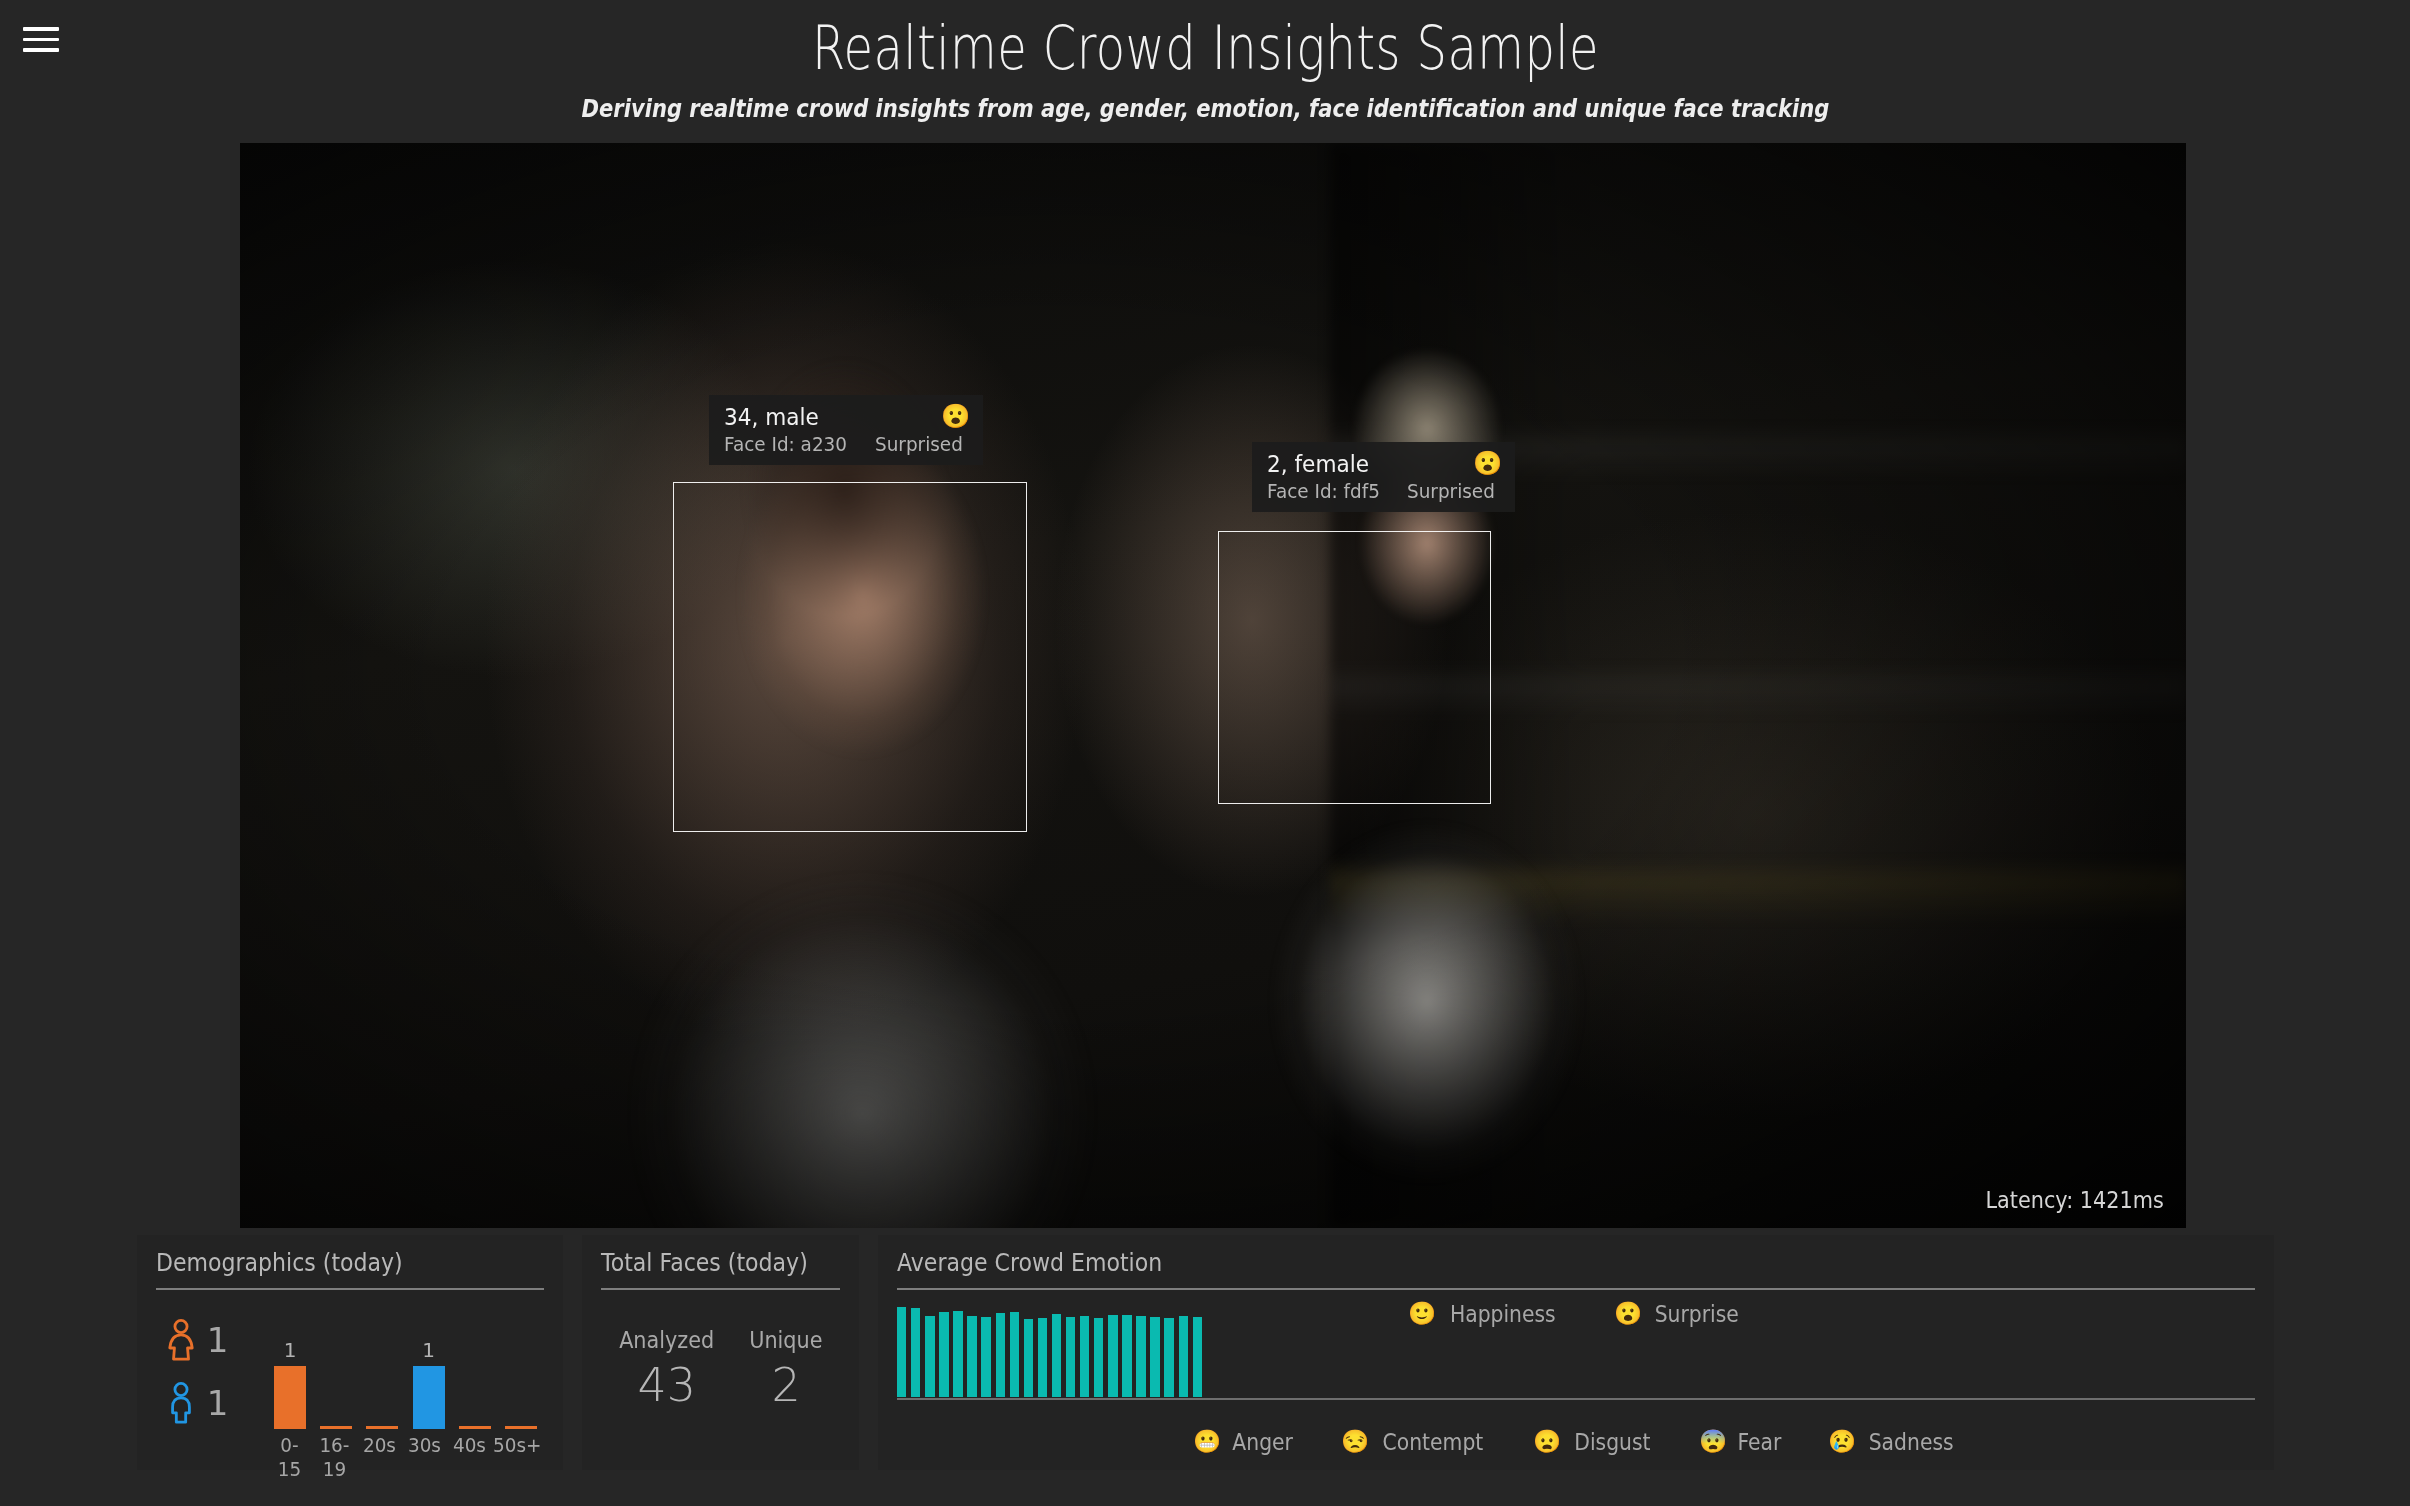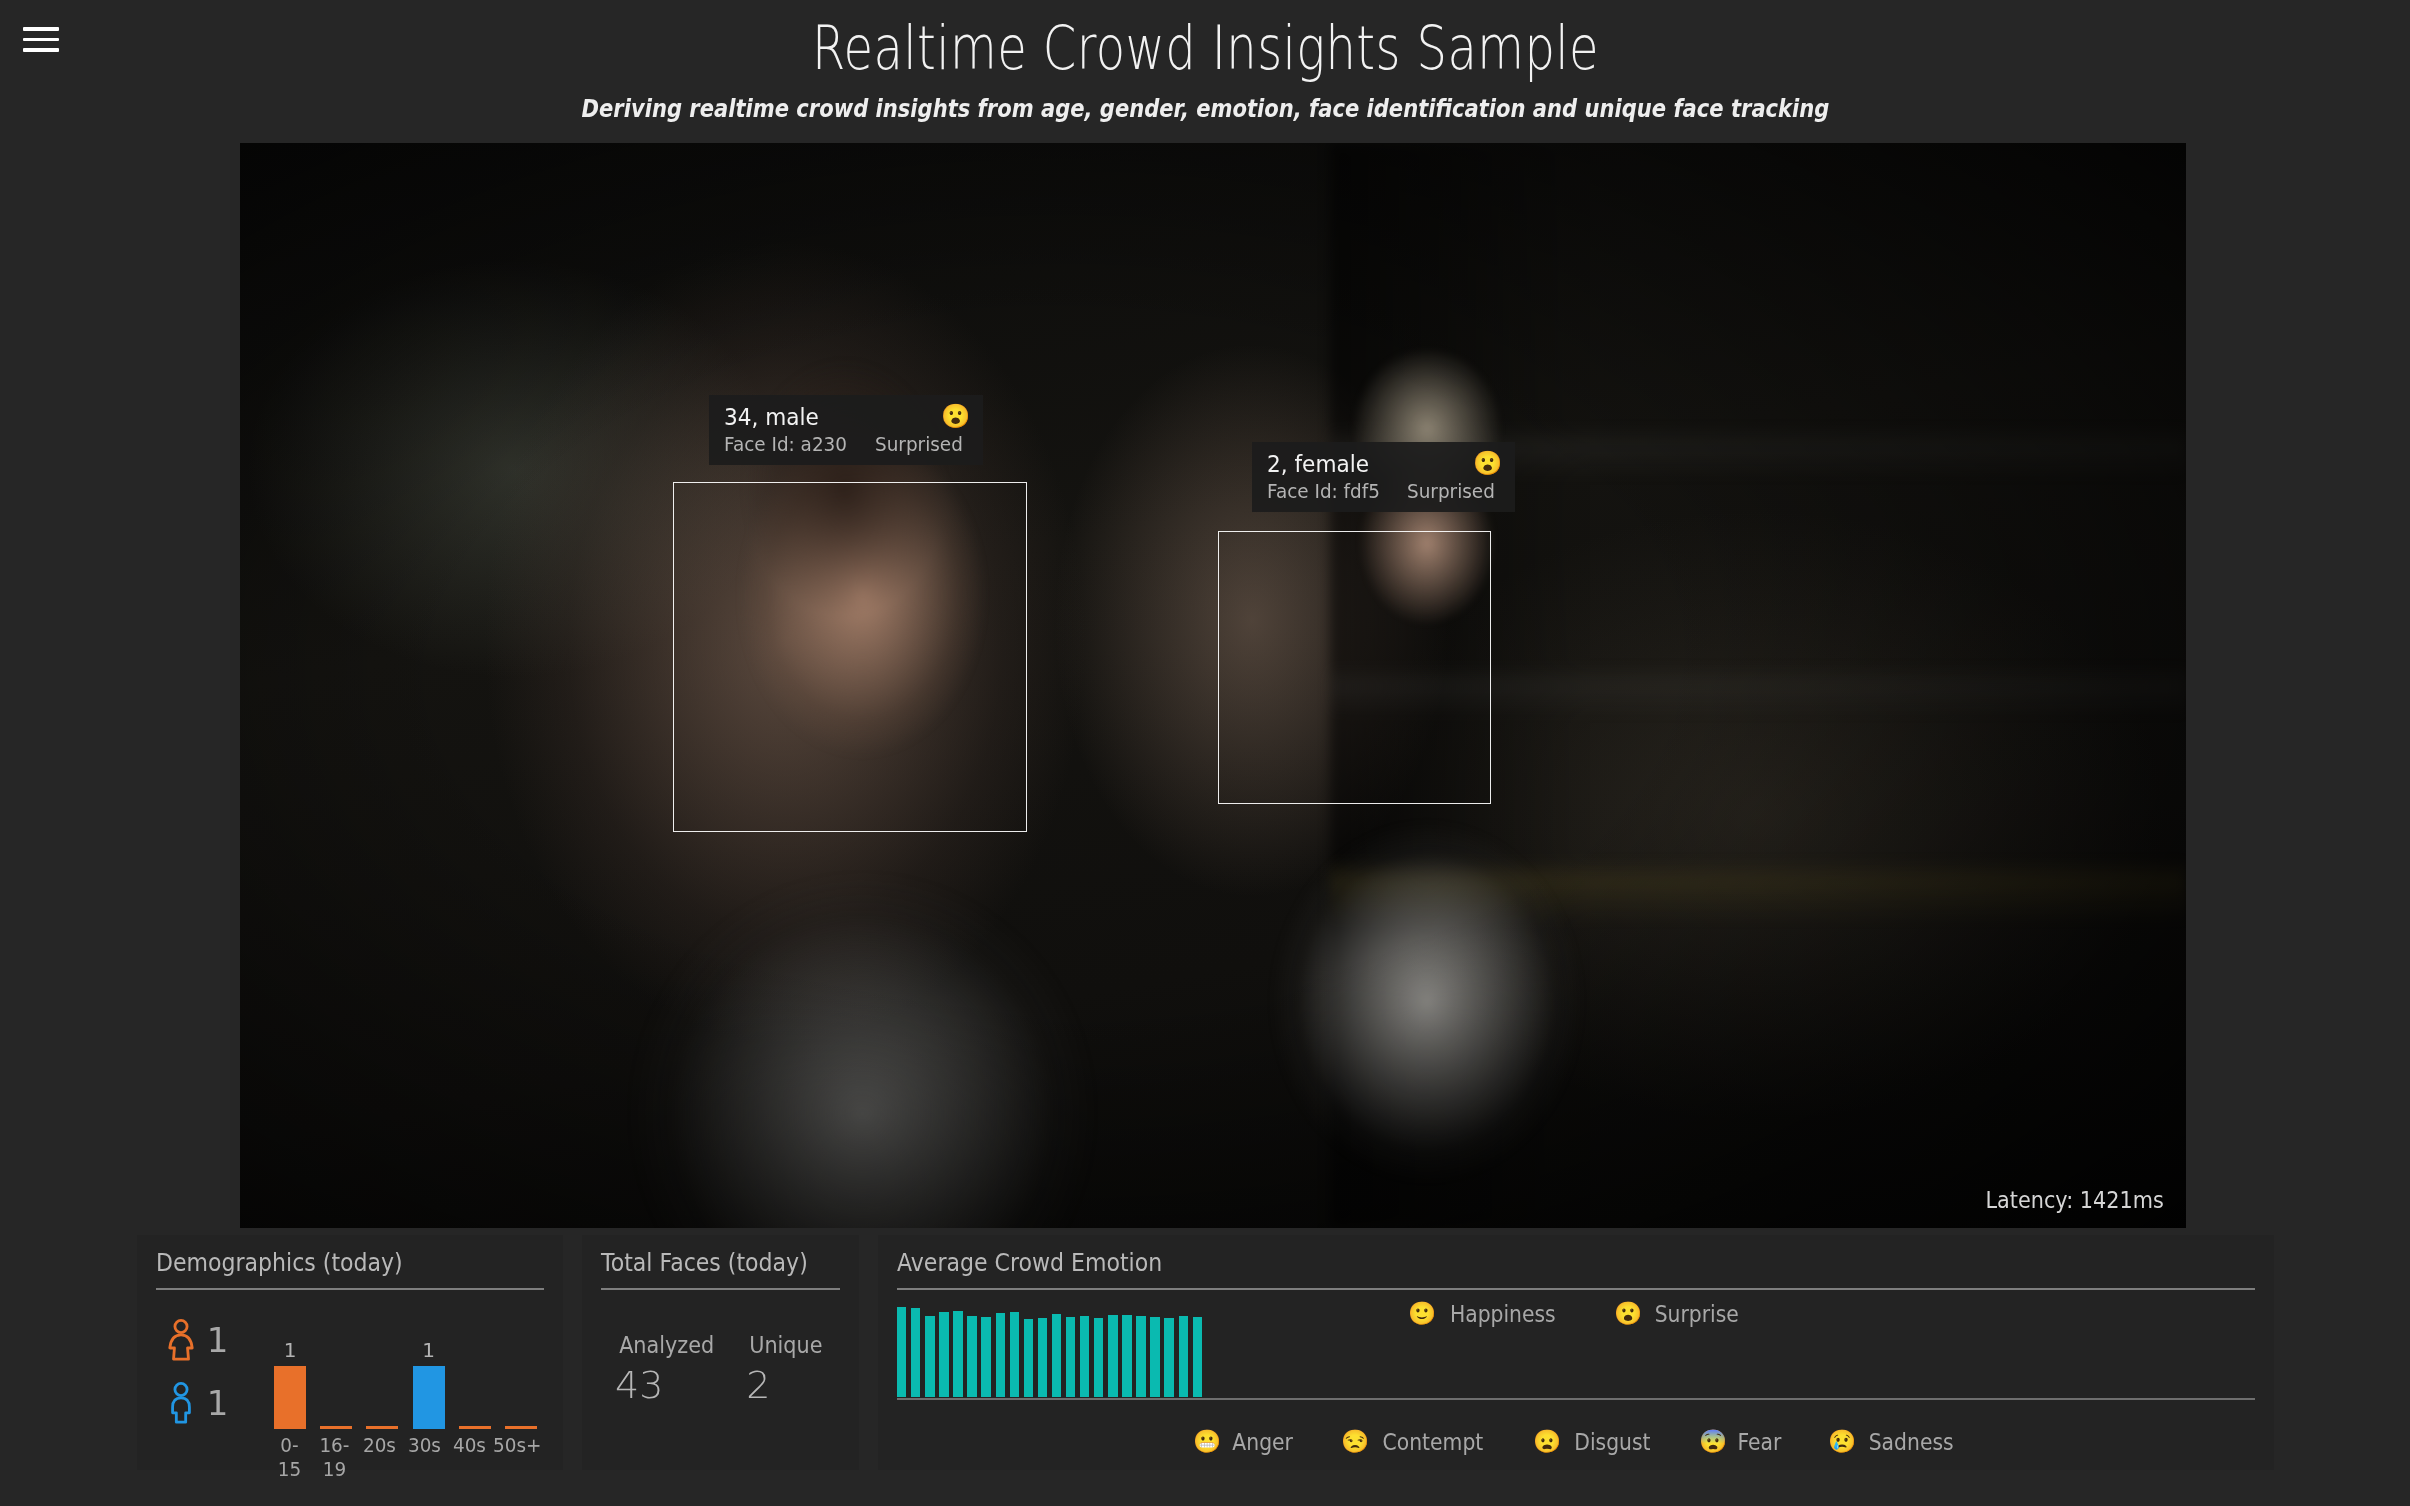--- a/index.html
+++ b/index.html
@@ -286,30 +286,30 @@
   }
 
   
   .faces-body {
     display: flex;
     align-items: center;
     justify-content: space-around;
     height: 100%;
     padding-bottom: 17px;
   }
-  .face-stat { }
+  .face-stat { text-align: center; }
   .face-stat-label {
     font-size: 22.6px;
     color: #a8a8a8;
     font-family: "DejaVu Sans", sans-serif;
     transform: scaleX(0.92);
     margin-bottom: 5.6px;
   }
   .face-stat-value {
-    font-size: 38px;
+    font-size: 46px;
     color: #b6b6b6;
     font-family: "DejaVu Sans", sans-serif;
     font-weight: 300;
   }
 
   
   .emo-body { position: relative; height: 100%; }
   .emo-legend-top {
     position: absolute;
     left: 0; right: 0; top: 5.6px;

